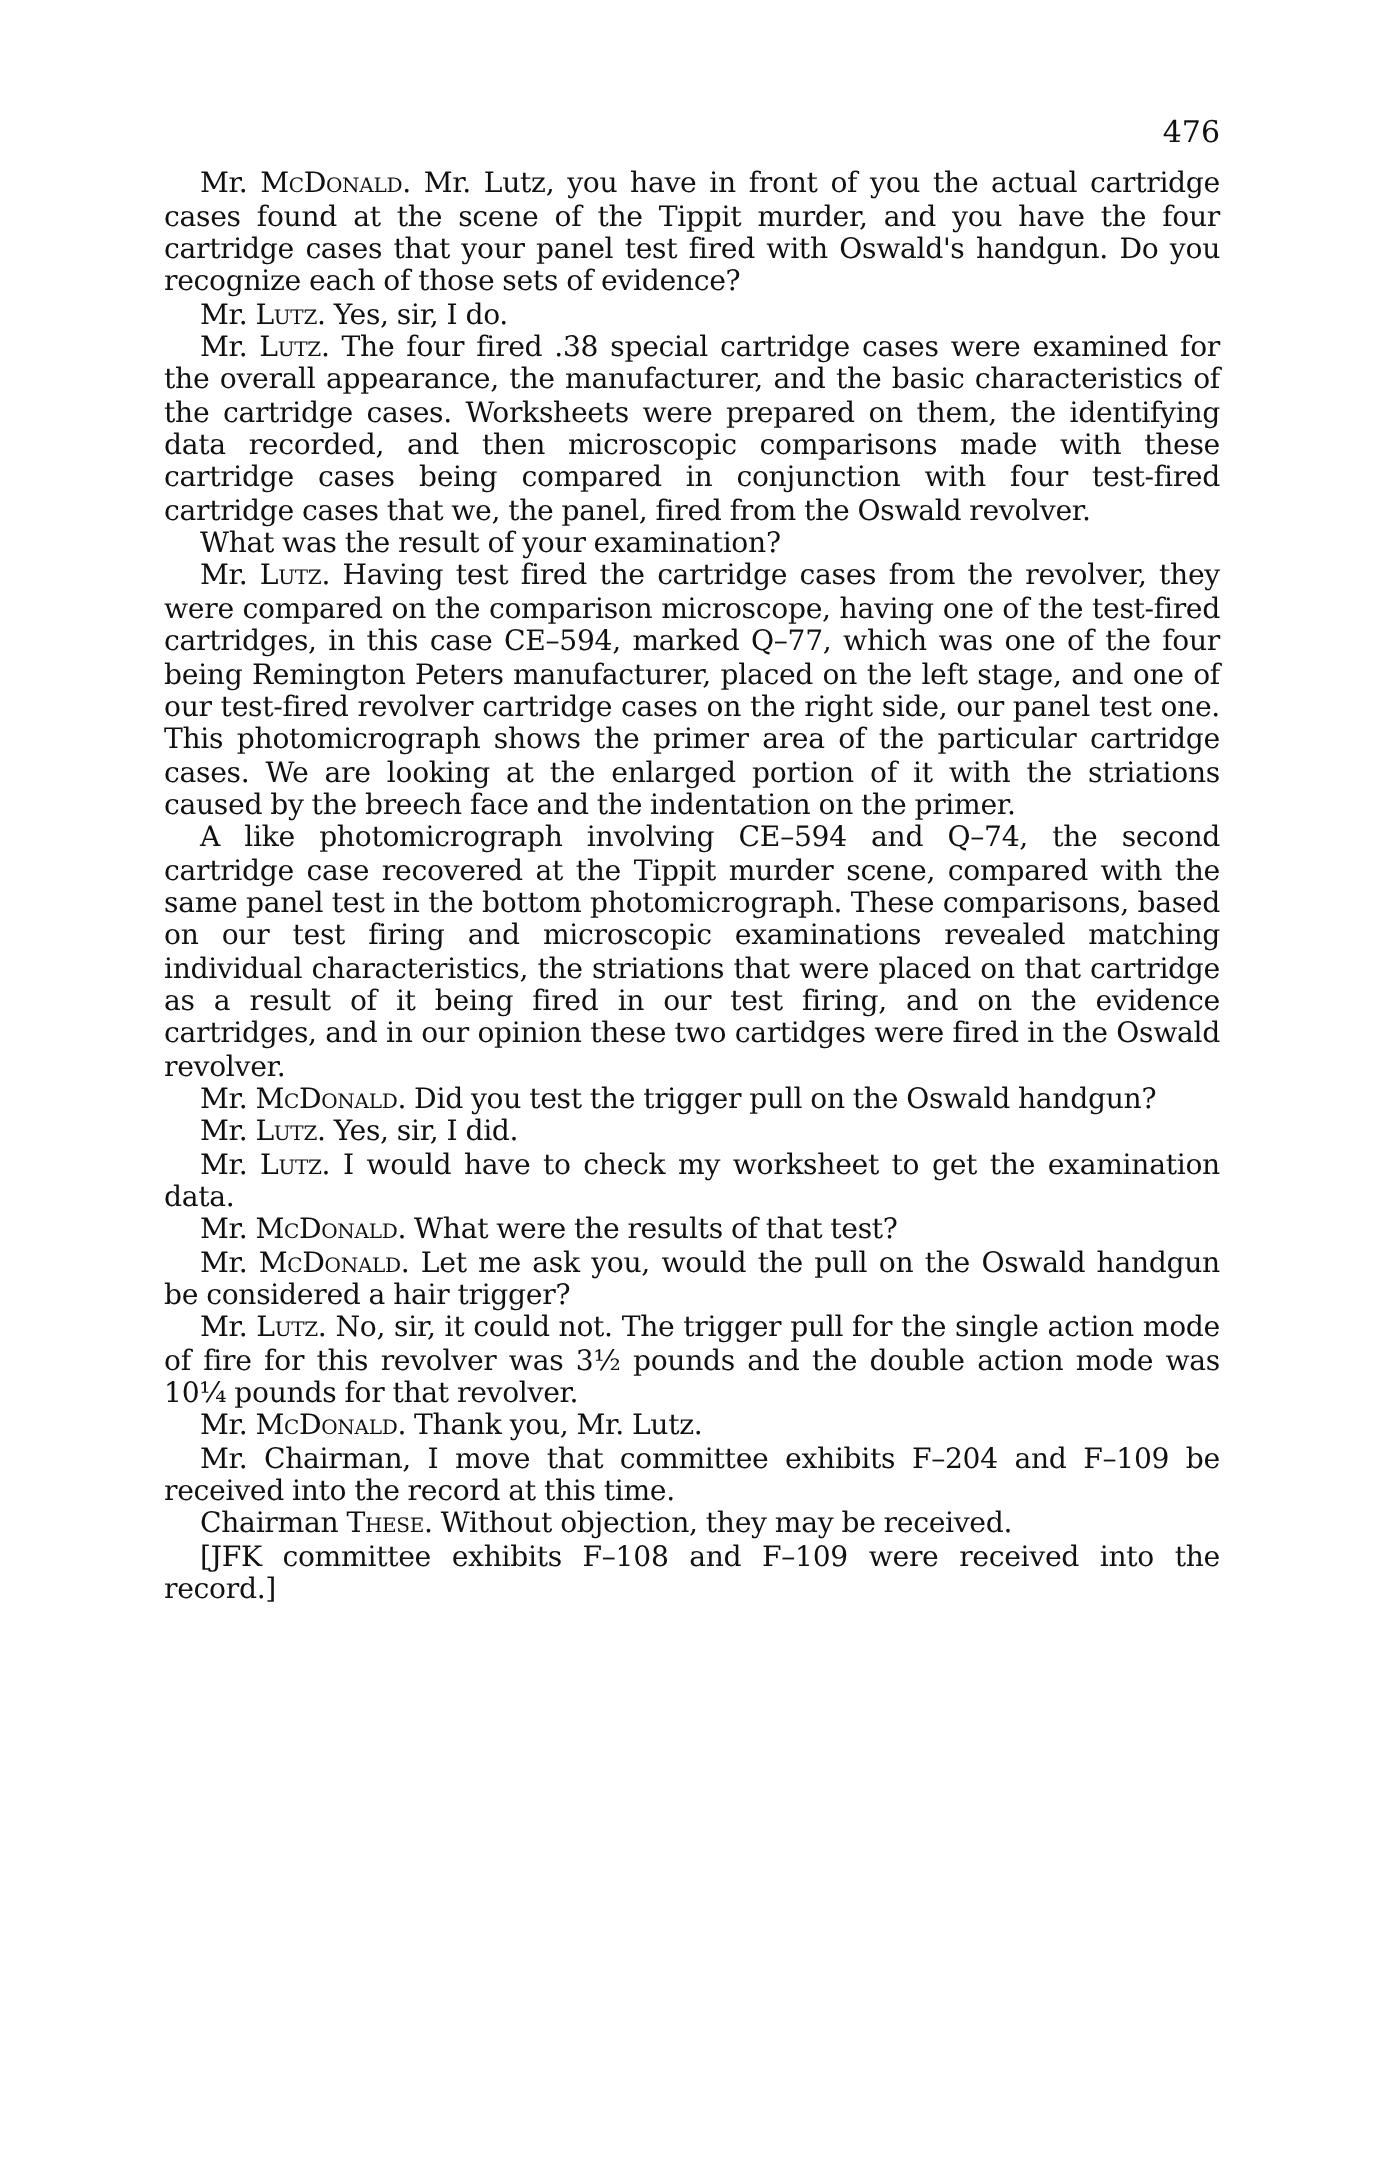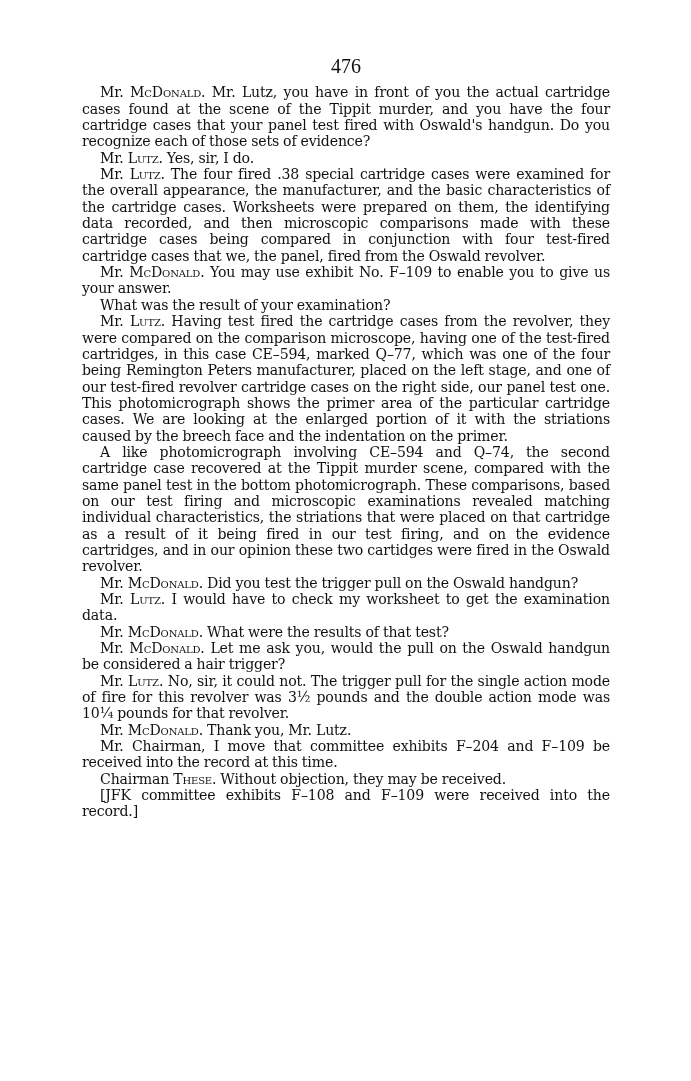--- a/index.html
+++ b/index.html
@@ -2,38 +2,38 @@
 <html><head>
 <meta charset="utf-8">
 <style>
   html, body { margin: 0; padding: 0; background: #ffffff; }
   body { width: 691px; height: 1081px; position: relative; overflow: hidden; }
   .page {
     position: absolute; left: 82px; top: 58px; width: 528px;
     font-family: "DejaVu Serif", "Liberation Serif", serif;
     font-size: 14.1px; line-height: 16.35px; color: #111111;
   }
-  .page-number { text-align: center; margin: 0 0 10px 0; font-size: 20px; font-family: Liberation Serif, serif; }
+  .page-number { text-align: right; margin: 0 0 10px 0; font-size: 15px; }
   p { margin: 0; text-indent: 18px; text-align: justify; hyphens: none; letter-spacing: -0.15px; word-spacing: -0.3px; }
   .sc { font-variant: small-caps; }
 </style>
 </head>
 <body>
 
 <div class="page">
   <div class="page-number">476</div>
   <div id="body-text">
       <p><span>Mr. <span class="sc">McDonald.</span></span><span> Mr. Lutz, you have in front of you the actual cartridge cases found at the scene of the Tippit murder, and you have the four cartridge cases that your panel test fired with Oswald's handgun. Do you recognize each of those sets of evidence?</span></p>
       <p><span>Mr. <span class="sc">Lutz.</span></span><span> Yes, sir, I do.</span></p>
       <p><span>Mr. <span class="sc">Lutz.</span></span><span> The four fired .38 special cartridge cases were examined for the overall appearance, the manufacturer, and the basic characteristics of the cartridge cases. Worksheets were prepared on them, the identifying data recorded, and then microscopic comparisons made with these cartridge cases being compared in conjunction with four test-fired cartridge cases that we, the panel, fired from the Oswald revolver.</span></p>
-      <p><span>Mr. <span class="sc">McDonald.</span></span><span> You may use exhibit No. F–109 to enable you to give us your answer.</span></p>
       <p><span>What was the result of your examination?</span></p>
       <p><span>Mr. <span class="sc">Lutz.</span></span><span> Having test fired the cartridge cases from the revolver, they were compared on the comparison microscope, having one of the test-fired cartridges, in this case CE–594, marked Q–77, which was one of the four being Remington Peters manufacturer, placed on the left stage, and one of our test-fired revolver cartridge cases on the right side, our panel test one. This photomicrograph shows the primer area of the particular cartridge cases. We are looking at the enlarged portion of it with the striations caused by the breech face and the indentation on the primer.</span></p>
       <p><span>A like photomicrograph involving CE–594 and Q–74, the second cartridge case recovered at the Tippit murder scene, compared with the same panel test in the bottom photomicrograph. These comparisons, based on our test firing and microscopic examinations revealed matching individual characteristics, the striations that were placed on that cartridge as a result of it being fired in our test firing, and on the evidence cartridges, and in our opinion these two cartidges were fired in the Oswald revolver.</span></p>
       <p><span>Mr. <span class="sc">McDonald.</span></span><span> Did you test the trigger pull on the Oswald handgun?</span></p>
+      <p><span>Mr. <span class="sc">Lutz.</span></span><span> Yes, sir, I did.</span></p>
       <p><span>Mr. <span class="sc">Lutz.</span></span><span> I would have to check my worksheet to get the examination data.</span></p>
       <p><span>Mr. <span class="sc">McDonald.</span></span><span> What were the results of that test?</span></p>
       <p><span>Mr. <span class="sc">McDonald.</span></span><span> Let me ask you, would the pull on the Oswald handgun be considered a hair trigger?</span></p>
       <p><span>Mr. <span class="sc">Lutz.</span></span><span> No, sir, it could not. The trigger pull for the single action mode of fire for this revolver was 3½ pounds and the double action mode was 10¼ pounds for that revolver.</span></p>
       <p><span>Mr. <span class="sc">McDonald.</span></span><span> Thank you, Mr. Lutz.</span></p>
       <p><span>Mr. Chairman, I move that committee exhibits F–204 and F–109 be received into the record at this time.</span></p>
       <p><span>Chairman <span class="sc">These.</span></span><span> Without objection, they may be received.</span></p>
       <p><span>[JFK committee exhibits F–108 and F–109 were received into the record.]</span></p>
     </div>
 </div>

